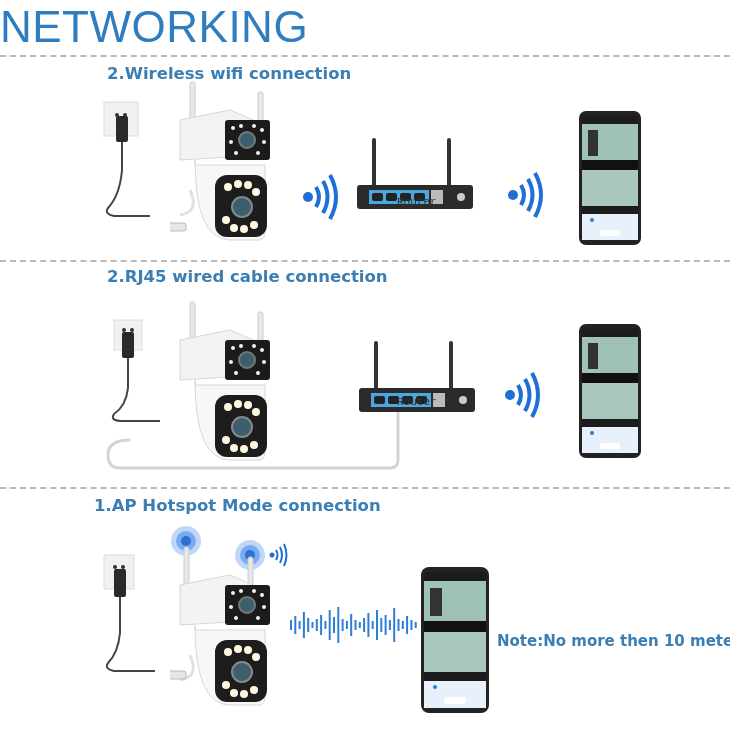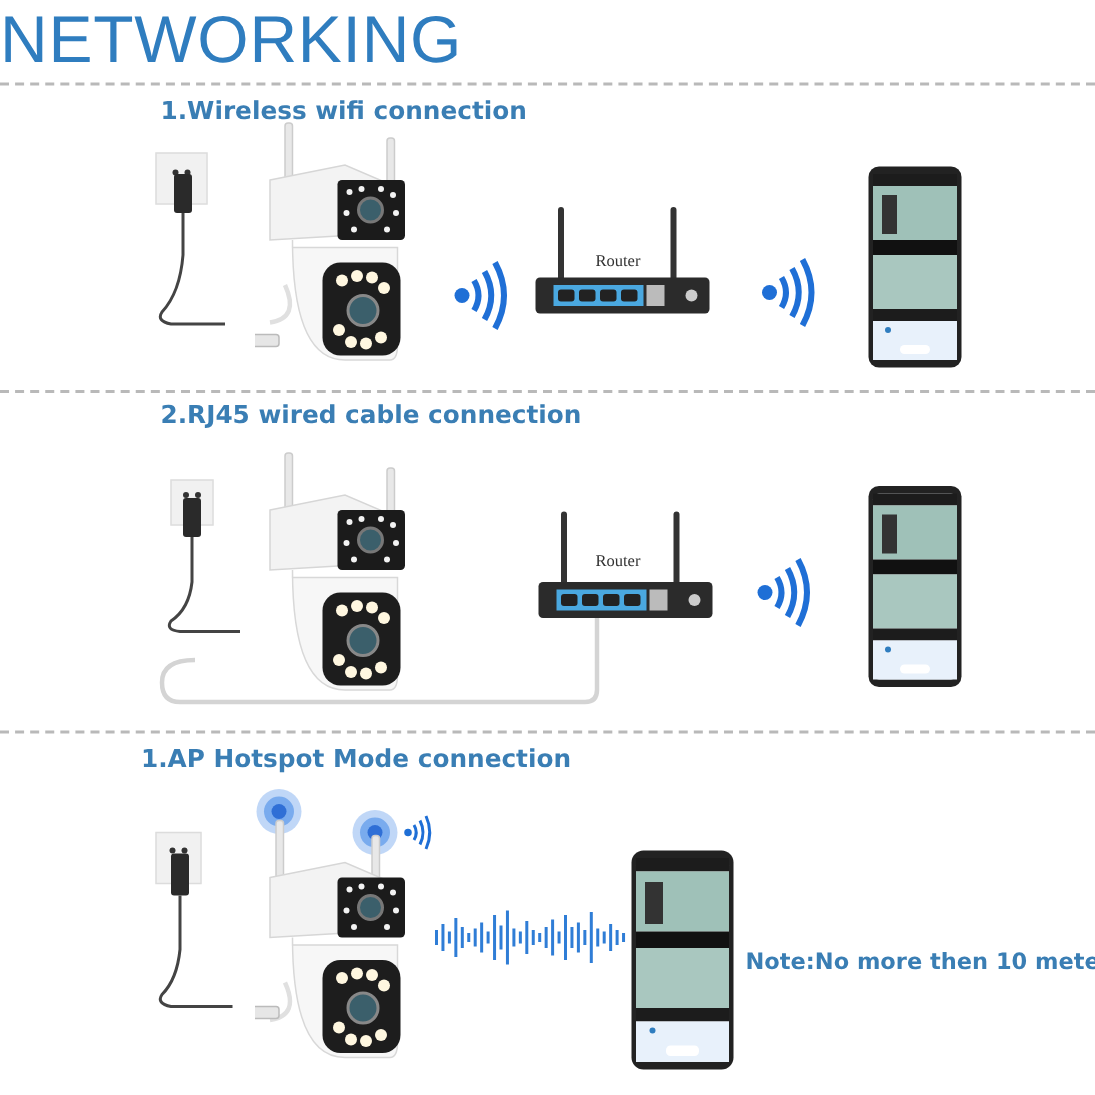--- a/index.html
+++ b/index.html
@@ -2,30 +2,30 @@
 <html><head>
 <meta charset="utf-8">
 <style>
   html, body { margin: 0; padding: 0; background: #ffffff; }
   body { width: 730px; height: 730px; position: relative; overflow: hidden; font-family: "DejaVu Sans", "Liberation Sans", sans-serif; }
   .abs { position: absolute; }
   .title { left: 0; top: 2px; width: 730px; text-align: left; font-family: "Liberation Sans", sans-serif; font-size: 44px; color: #2f7dbf; letter-spacing: 0.5px; }
   .dash { left: 0; width: 730px; height: 0; border-top: 2px dashed #b9b9b9; }
   .sec-title { font-size: 16.5px; font-weight: bold; color: #3a7eb4; white-space: nowrap; }
   .note { font-size: 15px; font-weight: bold; color: #3a7eb4; white-space: nowrap; }
-  .router-label { font-family: Liberation Serif, serif; font-size: 11px; color: #333; }
+  .router-label { font-family: Liberation Mono, monospace; font-size: 11px; color: #333; margin-top: 28px; }
   svg { display: block; }
 </style>
 </head>
 <body>
 
 <div class="abs title">NETWORKING</div>
 <div class="abs dash" style="top:55px;"></div>
 
-<div class="abs sec-title" style="left:107px; top:64px;">1.Wireless wifi connection</div>
+<div class="abs sec-title" style="left:107px; top:64px;">2.Wireless wifi connection</div>
 
 <svg class="abs" style="left:100px; top:100px;" width="60" height="130" viewBox="0 0 60 130">
   <rect x="4" y="2" width="34" height="34" fill="#f1f1f1" stroke="#dcdcdc"></rect>
   <circle cx="17" cy="15" r="2" fill="#333"></circle>
     <circle cx="25" cy="15" r="2" fill="#333"></circle>
   <rect x="16" y="16" width="12" height="26" rx="2" fill="#2a2a2a"></rect>
   <path d="M22 42 L22 70 Q20 95 8 108 Q4 114 14 116 L50 116" stroke="#444" stroke-width="2" fill="none"></path>
 </svg>
 
 <svg class="abs" style="left:170px; top:80px;" width="110" height="165" viewBox="0 0 110 165">

